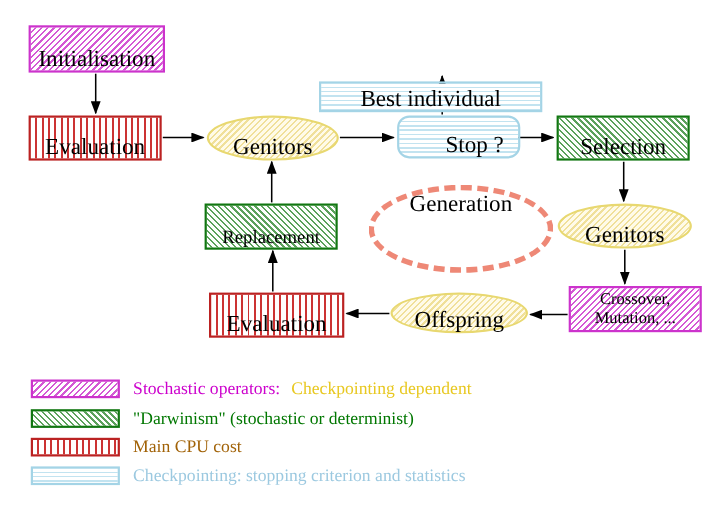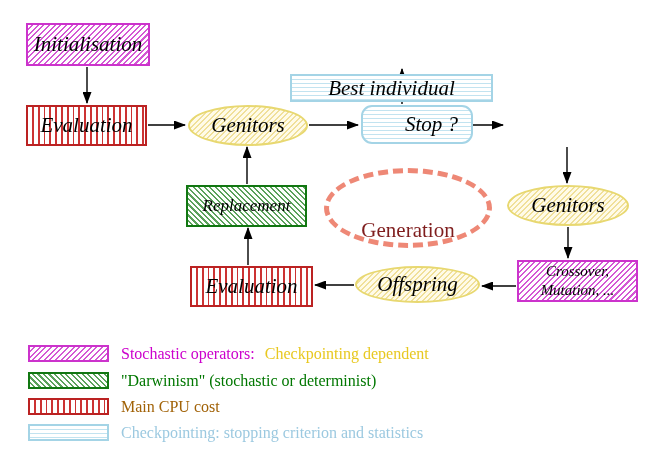--- a/index.html
+++ b/index.html
@@ -3,22 +3,22 @@
 <meta charset="utf-8">
 <style>
   html,body{margin:0;padding:0;background:#fff;}
   .canvas{
     position:relative;width:662px;height:471px;background:#ffffff;overflow:hidden;
     font-family:"Liberation Serif","DejaVu Serif",serif;color:#000;
   }
   svg.arrows{position:absolute;left:0;top:0;width:662px;height:471px;pointer-events:none;}
 
   .node{
-    position:absolute;display:flex;align-items:center;justify-content:center;
-    text-align:center;font-size:21px;line-height:1.05;white-space:nowrap;font-style:italic;
+    position:absolute;display:flex;align-items:flex-end;justify-content:center;
+    text-align:center;font-size:21px;line-height:1.05;white-space:nowrap;
   }
   
   .hatch-magenta{
     border:2px solid #cc33cc;
     background:repeating-linear-gradient(135deg,#ffffff 0px,#ffffff 2.5px,#d458d4 2.5px,#d458d4 4px);
   }
   .hatch-green{
     border:2px solid #117711;
     background:repeating-linear-gradient(45deg,#fdfffd 0px,#fdfffd 2.4px,#5ba15b 2.4px,#5ba15b 3.9px);
   }
@@ -42,24 +42,24 @@
   .n-best   {left:290px;top:40px; width:199px;height:24px;font-size:21px;margin-top:34px;}
   .n-stop   {left:361px;top:105px;width:79px; height:35px;border-radius:11px;padding-left:29px;}
   .n-sel    {left:506px;top:105px;width:117px;height:37px;}
   .n-gen    {left:507px;top:185px;width:118px;height:37px;}
   .n-cross  {left:517px;top:260px;width:117px;height:38px;font-size:15px;line-height:1.25;}
   .n-off    {left:355px;top:266px;width:121px;height:33px;}
   .n-evalB  {left:190px;top:266px;width:119px;height:37px;}
   .n-repl   {left:186px;top:185px;width:117px;height:38px;font-size:17px;}
 
   .n-generation{
-    left:324px;top:168px;width:158px;height:70px;
+    left:335px;top:168px;width:158px;height:70px;
     border:5px dashed #ee8876;border-radius:50%;
-    position:absolute;display:flex;align-items:flex-end;justify-content:center;
-    color:#7f1d1d;font-size:21px;
+    position:absolute;display:flex;align-items:flex-start;justify-content:center;
+    color:#000000;font-size:21px;
   }
   .cross-lines{display:flex;flex-direction:column;align-items:center;}
 
   
   .legend-row{position:absolute;left:28px;display:flex;align-items:center;height:17px;}
   .lr-1{top:345px;} .lr-2{top:372px;} .lr-3{top:398px;} .lr-4{top:424px;}
   .swatch{width:77px;height:13px;margin-right:12px;flex:0 0 auto;}
   .legend-text{font-size:16px;white-space:nowrap;}
   .t-magenta{color:#cc00cc;}
   .t-yellow {color:#e8c820;margin-left:10px;}
@@ -106,20 +106,23 @@
   </div>
 
   <div class="node stripe-cyan n-best">
     <span>Best individual</span>
   </div>
 
   <div class="node stripe-cyan n-stop">
     <span>Stop ?</span>
   </div>
 
+  <div class="node hatch-green n-sel">
+    <span>Selection</span>
+  </div>
 
   <div class="node hatch-yellow n-gen">
     <span>Genitors</span>
   </div>
 
   <div class="node hatch-magenta n-cross">
     <span class="cross-lines">
       <span>Crossover,</span>
       <span>Mutation, ...</span>
     </span>

